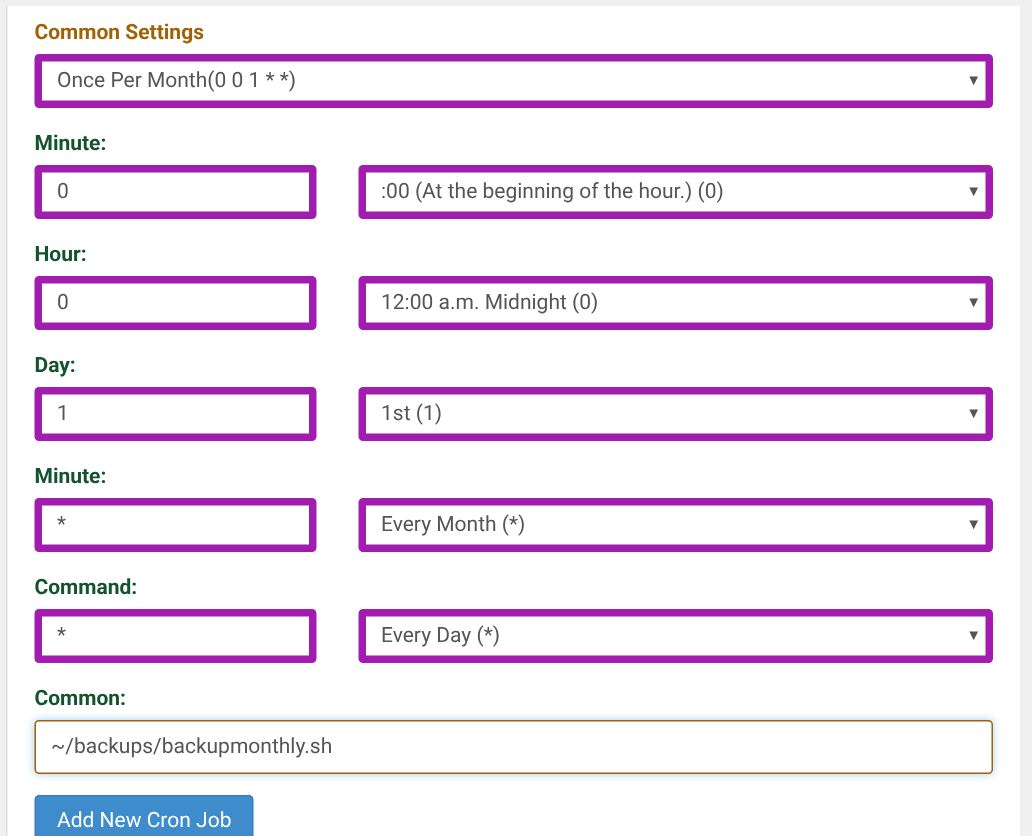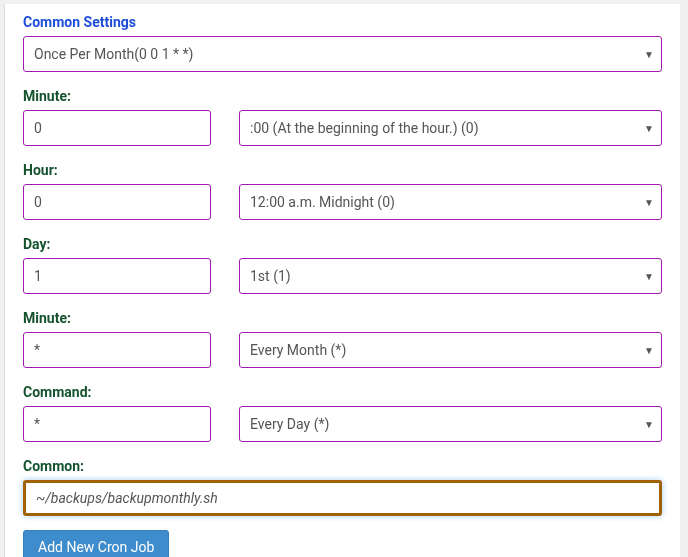--- a/index.html
+++ b/index.html
@@ -14,36 +14,36 @@
       background: #fff;
       border: 1px solid #ddd;
       border-top: none;
       border-right: none;
       padding: 10px 18px 18px 18px;
       width: 676px;
     }
     .section-title {
       font-weight: 700;
       font-size: 14px;
-      color: #1d4ed8;
+      color: #a16207;
       margin-bottom: 6px;
     }
     .field-label {
       font-weight: 700;
       font-size: 14px;
       color: #14532d;
       margin-top: 16px;
       margin-bottom: 6px;
     }
     .full-select, .text-input, .half-select {
       font-family: inherit;
       font-size: 14px;
       color: #555;
       background: #fff;
-      border: 1px solid #a21caf;
+      border: 5px solid #a21caf;
       border-radius: 3px;
       height: 36px;
       padding: 0 10px;
       outline: none;
     }
     .full-select {
       width: 100%;
       appearance: none;
       -webkit-appearance: none;
       background-image: none;
@@ -70,23 +70,22 @@
       gap: 28px;
       align-items: center;
     }
     .text-input.narrow {
       width: 188px;
     }
     .text-input.full {
       width: 100%;
     }
     .text-input.focused {
-      border: 3px solid #a16207;
+      border: 1px solid #a16207;
       box-shadow: 0 0 6px rgba(102,175,233,0.6);
-      font-style: italic;
     }
     .half-select {
       width: 100%;
       appearance: none;
       -webkit-appearance: none;
     }
     .btn-primary {
       display: inline-block;
       margin-top: 14px;
       background: #3e8ccc;

